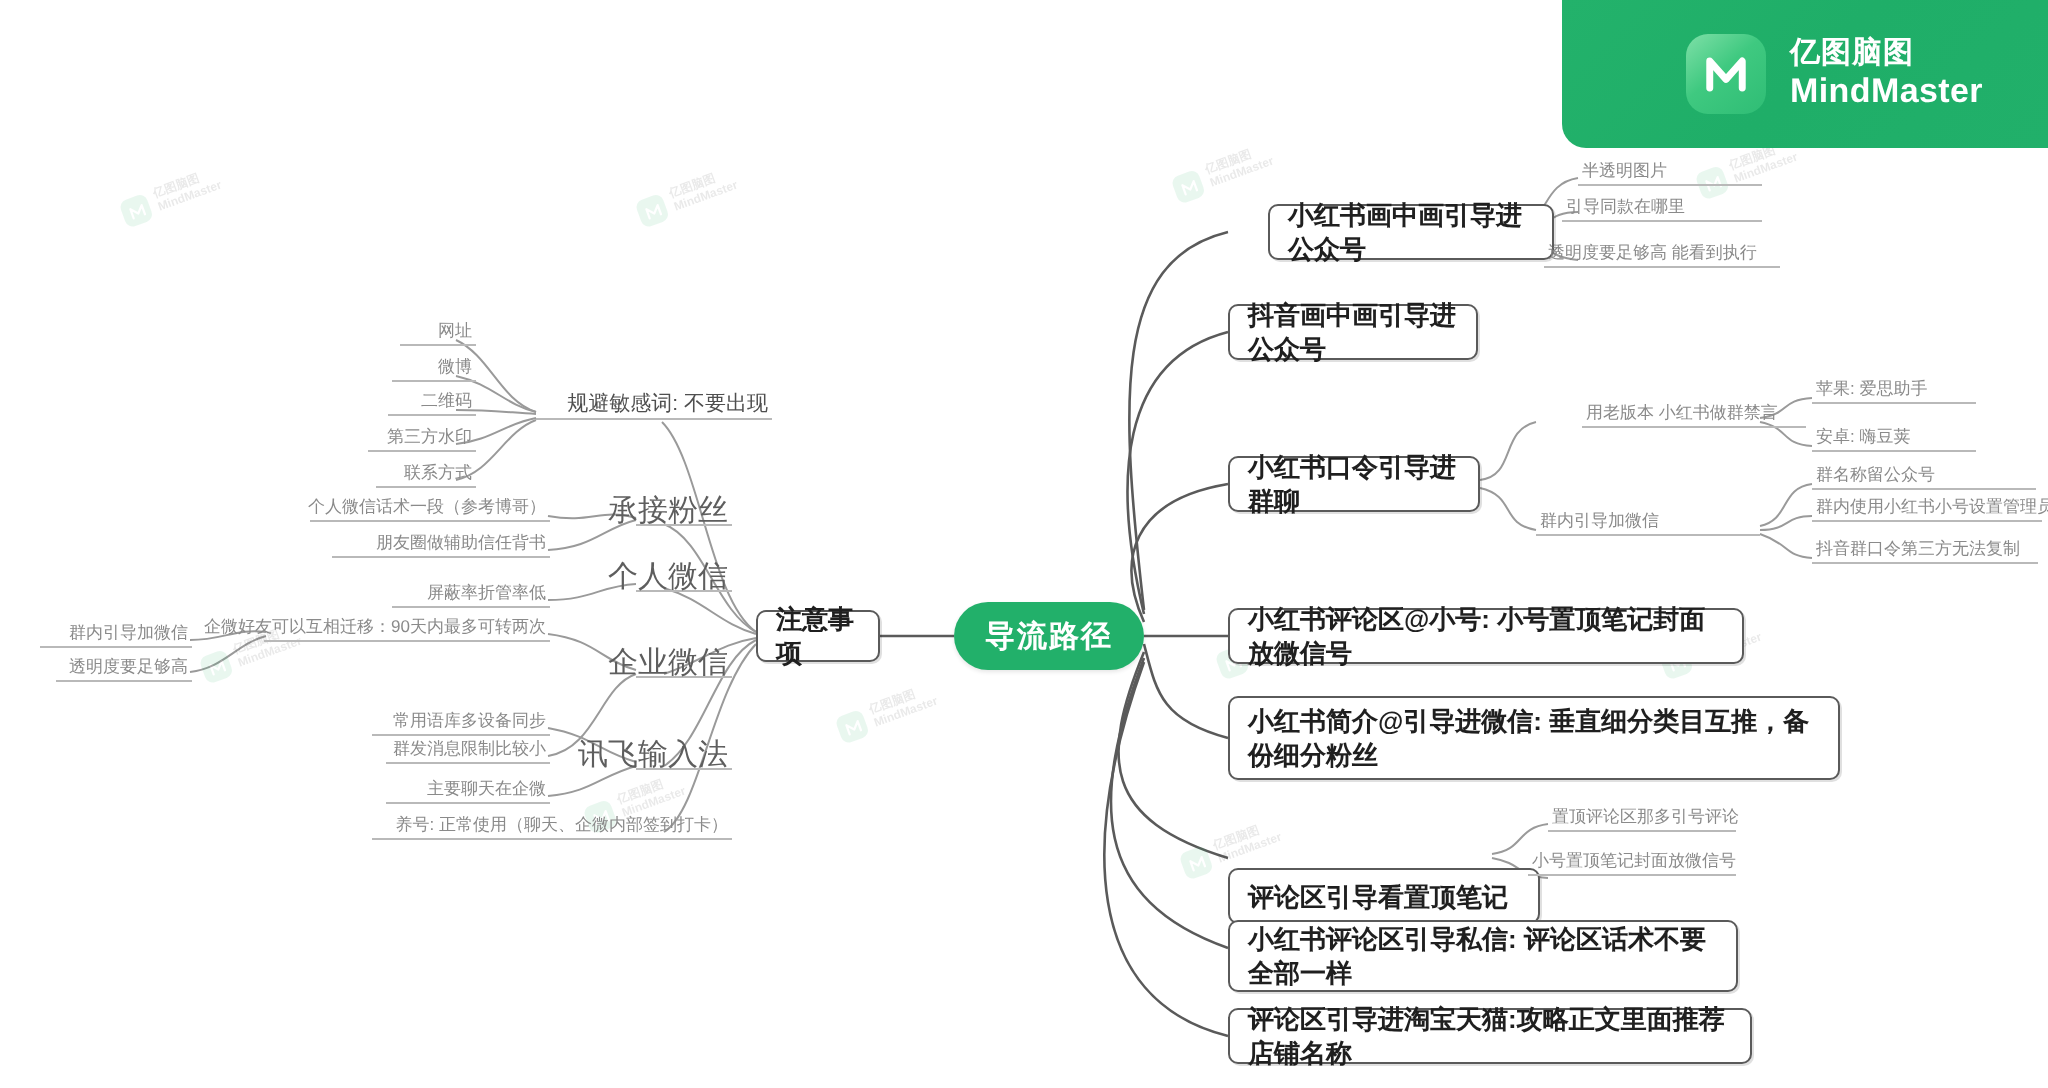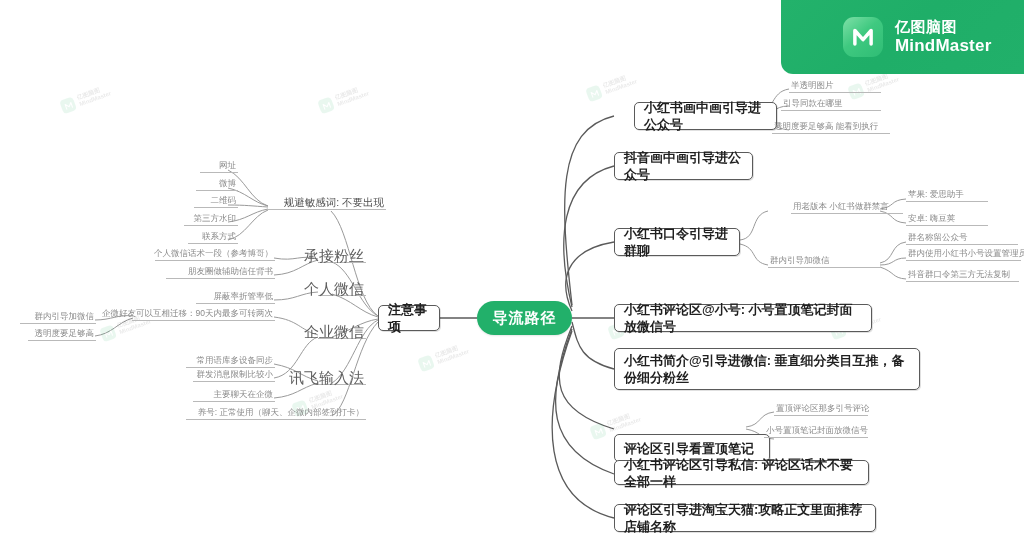--- a/index.html
+++ b/index.html
@@ -282,26 +282,26 @@
   <div class="node lined rt" style="left:132px;top:309px;width:143px;height:12px;text-align:center;">企微好友可以互相迁移：90天内最多可转两次</div>
   <div class="node lined rt" style="left:193px;top:370px;width:82px;height:12px;">群发消息限制比较小</div>
 
   <div class="node lined rt" style="left:20px;top:312px;width:76px;height:12px;">群内引导加微信</div>
   <div class="node lined rt" style="left:28px;top:329px;width:68px;height:12px;">透明度要足够高</div>
 
   <div class="node lined rt" style="left:186px;top:356px;width:89px;height:12px;">常用语库多设备同步</div>
   <div class="node lined rt" style="left:193px;top:390px;width:82px;height:12px;">主要聊天在企微</div>
 
   <div class="node boxed" style="left:614px;top:102px;width:143px;height:28px;margin-left:20px;">小红书画中画引导进公众号</div>
-  <div class="node boxed" style="left:614px;top:152px;width:139px;height:28px;">抖音画中画引导进公众号</div>
+  <div class="node boxed" style="left:614px;top:152px;width:125px;height:28px;">抖音画中画引导进公众号</div>
   <div class="node boxed" style="left:614px;top:228px;width:126px;height:28px;">小红书口令引导进群聊</div>
   <div class="node boxed" style="left:614px;top:348px;width:306px;height:42px;">小红书简介@引导进微信: 垂直细分类目互推，备份细分粉丝</div>
   <div class="node boxed" style="left:614px;top:304px;width:258px;height:28px;">小红书评论区@小号: 小号置顶笔记封面放微信号</div>
   <div class="node boxed" style="left:614px;top:434px;width:156px;height:28px;">评论区引导看置顶笔记</div>
-  <div class="node boxed" style="left:614px;top:460px;width:255px;height:25px;">小红书评论区引导私信: 评论区话术不要全部一样</div>
+  <div class="node boxed" style="left:614px;top:460px;width:255px;height:36px;">小红书评论区引导私信: 评论区话术不要全部一样</div>
   <div class="node boxed" style="left:614px;top:504px;width:262px;height:28px;">评论区引导进淘宝天猫:攻略正文里面推荐店铺名称</div>
 
   <div class="node lined" style="left:789px;top:81px;width:92px;height:12px;">半透明图片</div>
   <div class="node lined" style="left:781px;top:99px;width:100px;height:12px;">引导同款在哪里</div>
   <div class="node lined" style="left:772px;top:122px;width:118px;height:12px;">透明度要足够高 能看到执行</div>
 
   <div class="node lined" style="left:768px;top:202px;width:112px;height:12px;margin-left:23px;">用老版本 小红书做群禁言</div>
   <div class="node lined" style="left:768px;top:256px;width:112px;height:12px;">群内引导加微信</div>
 
   <div class="node lined" style="left:906px;top:190px;width:82px;height:12px;">苹果: 爱思助手</div>

